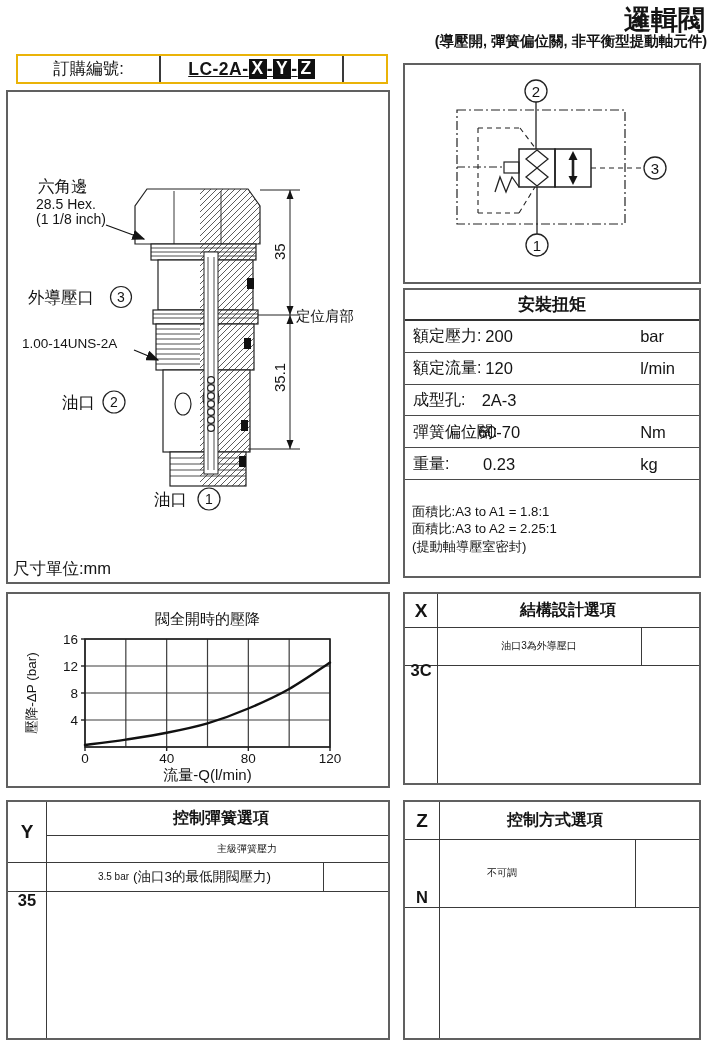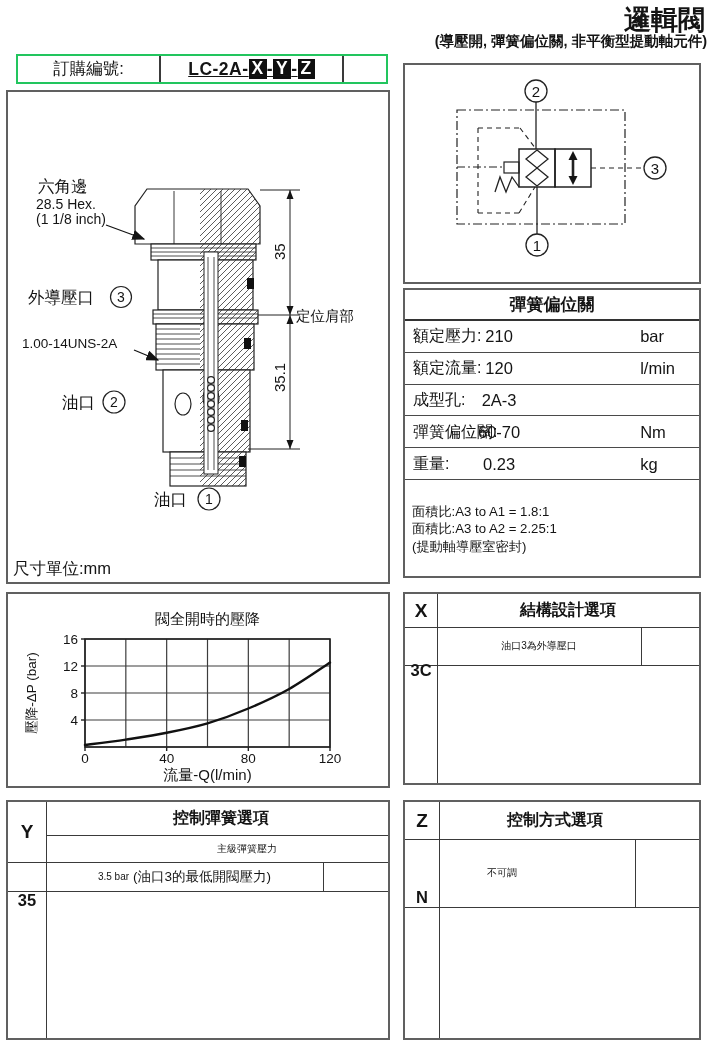--- a/index.html
+++ b/index.html
@@ -5,21 +5,21 @@
   html,body{margin:0;padding:0;}
   body{
     width:709px;height:1047px;position:relative;background:#fff;
     font-family:"Liberation Sans","DejaVu Sans",sans-serif;color:#141414;
     -webkit-font-smoothing:antialiased;
   }
   .box{position:absolute;border:2px solid #606060;box-sizing:border-box;background:#fff;}
   .hdr-title{position:absolute;top:6px;right:4px;text-align:right;font-weight:bold;font-size:27px;line-height:1.05;}
   .hdr-sub{position:absolute;top:32px;right:2px;text-align:right;font-weight:bold;font-size:14.5px;margin-left:32px;}
   
-  .order{position:absolute;left:16px;top:54px;width:372px;height:30px;border:2px solid #22c55e;box-sizing:border-box;display:flex;}
+  .order{position:absolute;left:16px;top:54px;width:372px;height:30px;border:2px solid #eab308;box-sizing:border-box;display:flex;}
   .order .c1{width:141px;border-right:2px solid #3a3a3a;display:flex;align-items:center;justify-content:center;font-size:16.5px;}
   .order .c2{width:181px;border-right:2px solid #3a3a3a;display:flex;align-items:center;justify-content:center;font-size:17.5px;font-weight:bold;letter-spacing:.5px;text-decoration:underline;}
   .order .c3{flex:1;}
   .kbox{background:#101010;color:#fff;padding:0 3px;display:inline-block;line-height:1.1;}
   
   .tech-title{height:29px;border-bottom:2px solid #333;display:flex;align-items:center;justify-content:center;font-weight:bold;font-size:17px;}
   .tech-row{position:relative;height:30.8px;border-bottom:1.4px solid #4a4a4a;font-size:16px;}
   .tech-row .lab{position:absolute;left:8px;top:50%;transform:translateY(-50%);}
   .tech-row .val{position:absolute;left:16%;width:32%;text-align:center;top:50%;transform:translateY(-50%);font-size:16.5px;}
   .tech-row .unit{position:absolute;left:80%;top:50%;transform:translateY(-50%);font-size:16.5px;}
@@ -205,24 +205,24 @@
       <circle cx="132" cy="180" r="11" stroke-width="1.3"></circle>
       <circle cx="250" cy="103" r="11" stroke-width="1.3"></circle>
     </g>
     <text x="131" y="31.5" font-size="15" text-anchor="middle">2</text>
     <text x="132" y="185.5" font-size="15" text-anchor="middle">1</text>
     <text x="250" y="108.5" font-size="15" text-anchor="middle">3</text>
   </svg>
 </div>
 
 <div class="box" style="left:403px;top:288px;width:298px;height:290px;">
-  <div class="tech-title">彈簧偏位關</div>
+  <div class="tech-title">安裝扭矩</div>
   <div class="tech-row">
     <span class="lab">額定壓力:</span>
-    <span class="val">210</span>
+    <span class="val">200</span>
     <span class="unit">bar</span>
   </div>
   <div class="tech-row">
     <span class="lab">額定流量:</span>
     <span class="val">120</span>
     <span class="unit">l/min</span>
   </div>
   <div class="tech-row">
     <span class="lab">成型孔:</span>
     <span class="val">2A-3</span>

